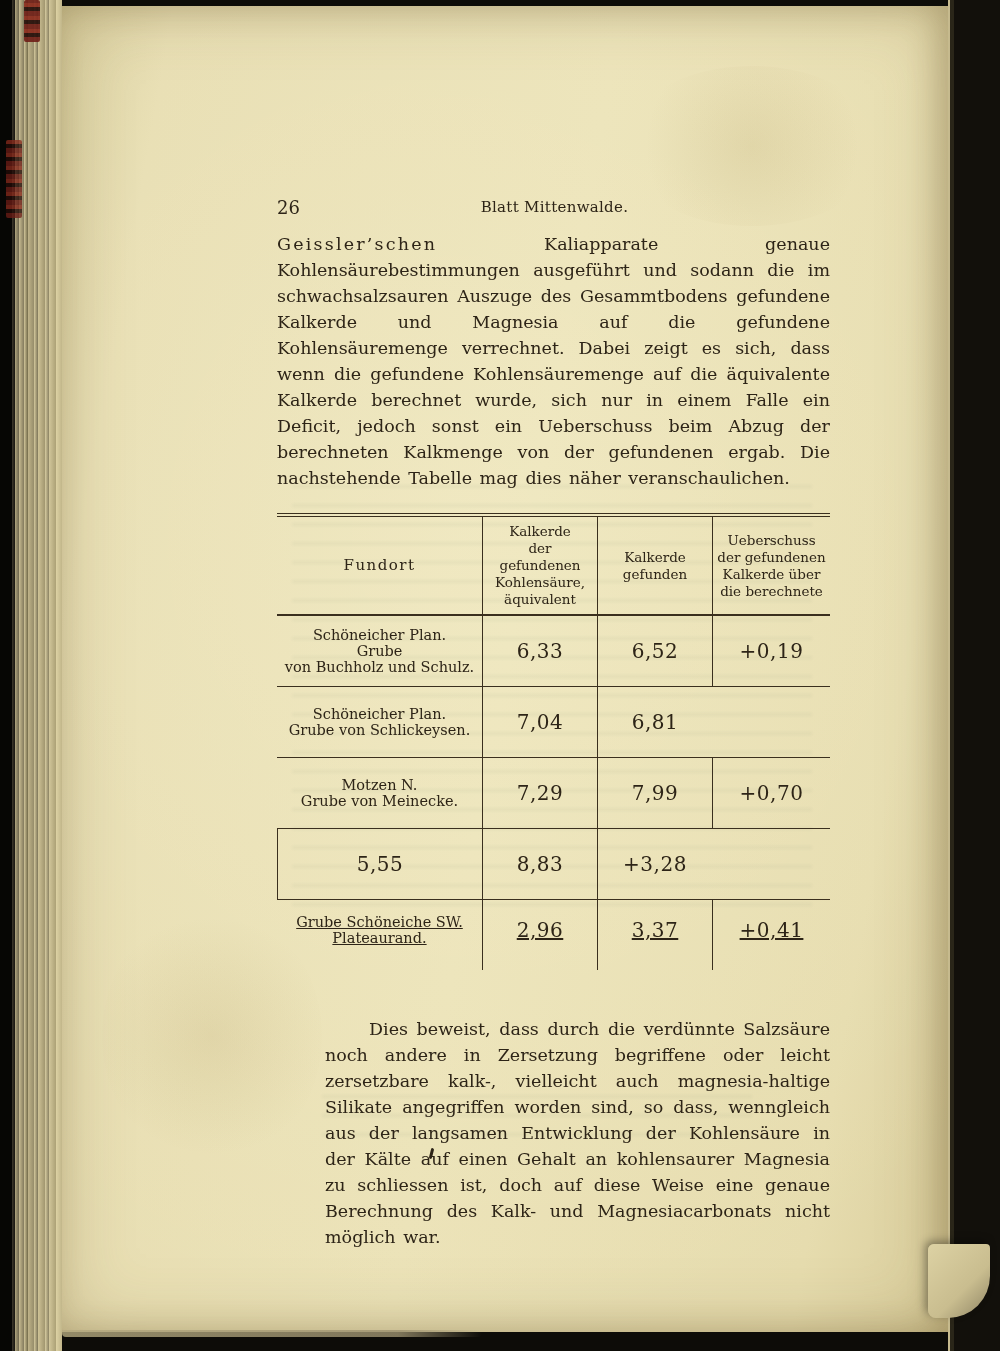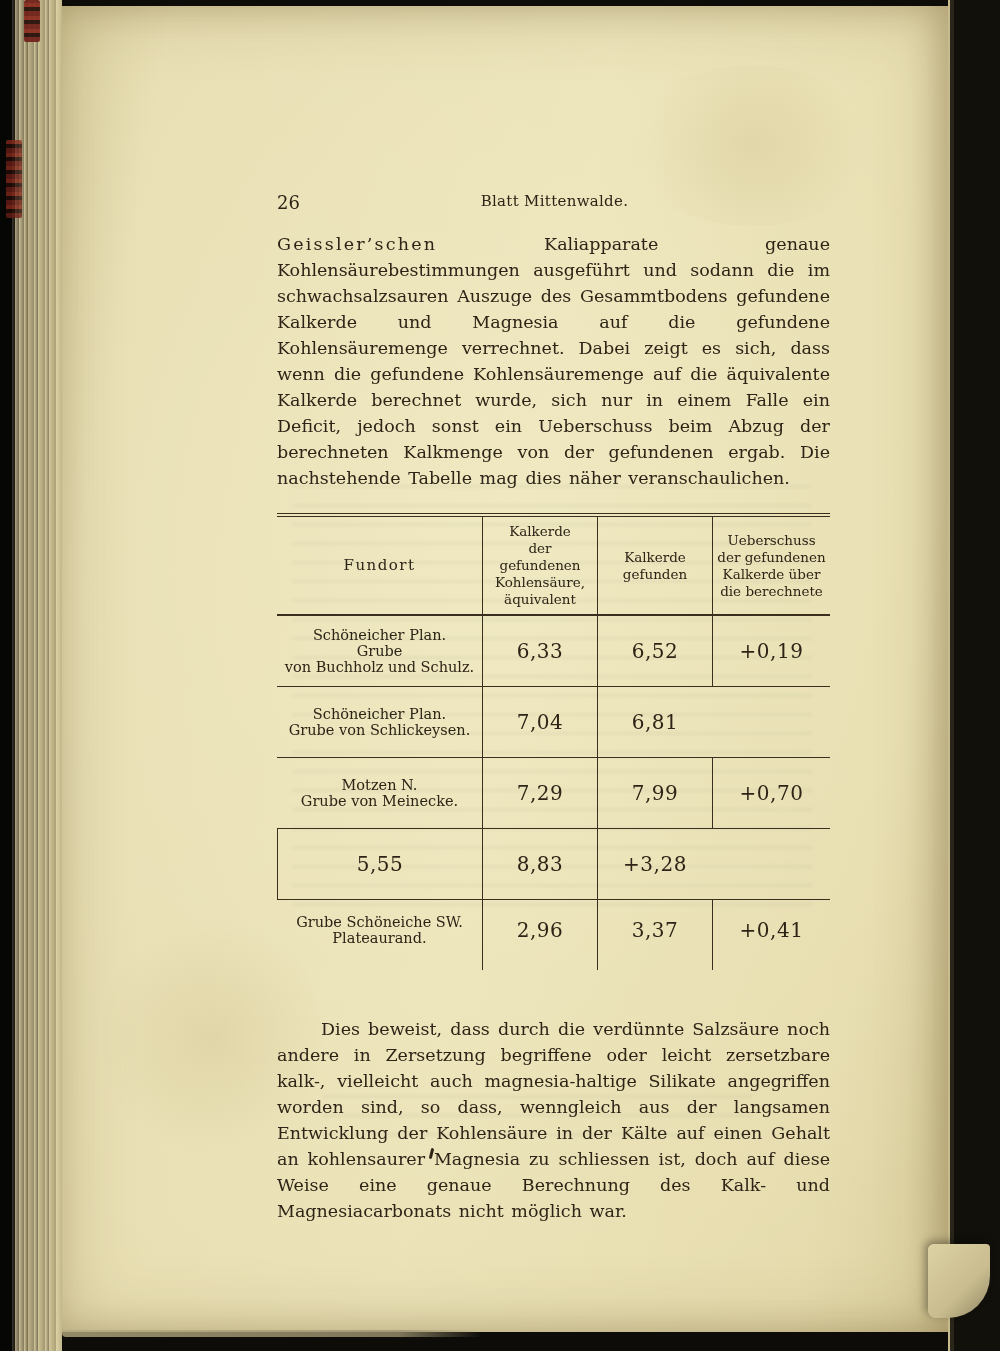--- a/index.html
+++ b/index.html
@@ -68,45 +68,45 @@
     position: absolute; opacity: 0.10; filter: blur(1.5px);
     background: repeating-linear-gradient(0deg, rgba(70,95,80,0.55) 0 3px, rgba(0,0,0,0) 3px 19px);
   }
 
   
   .content {
     position: absolute; left: 215px; top: 186px; width: 553px;
     color: #2d2417;
   }
   .running-head {
-    display: flex; align-items: flex-start; position: relative;
+    display: flex; align-items: center; position: relative;
     height: 30px;
   }
   .page-number { font-size: 18px; }
   .head-title {
     position: absolute; left: 16px; right: 14px; text-align: center;
     font-size: 15px; letter-spacing: 0.3px;
   }
   .para {
     font-size: 17.5px; line-height: 26px; text-align: justify;
     margin: 0; word-spacing: 2px;
   }
   .para-1 { margin-top: 9px; }
   .lead-sperr { letter-spacing: 2.2px; }
-  .para-2 { margin-top: 46px; text-indent: 44px; }
+  .para-2 { margin-top: 46px; text-indent: 44px; margin-left: 48px; }
 
   
   .ztable {
     margin-top: 22px; width: 553px;
     border-top: 4px double #3a2f1e;
   }
   .t-row { display: grid; grid-template-columns: 205px 115px 115px 118px; }
   .t-head { min-height: 90px; border-bottom: 2px solid #3a2f1e; }
   .t-body-row { min-height: 70px; border-bottom: 1.5px solid #3a2f1e; }
-  .t-body-row.last { border-bottom: none; }
+  .t-body-row.last { border-bottom: none; text-decoration: underline; }
   .cell {
     display: flex; align-items: center; justify-content: center;
     text-align: center; white-space: pre-line; padding: 6px 4px;
   }
   .cell.vline { border-left: 1.5px solid #3a2f1e; }
   .t-head .cell { font-size: 13.5px; line-height: 17px; }
   .t-head .cell.fundort-h { font-size: 15px; letter-spacing: 1.5px; }
   .fundort-c { font-size: 14.5px; line-height: 16px; }
   .num-c { font-size: 20px; letter-spacing: 0.5px; }
   .t-body-row.last .cell { padding-bottom: 16px; }

